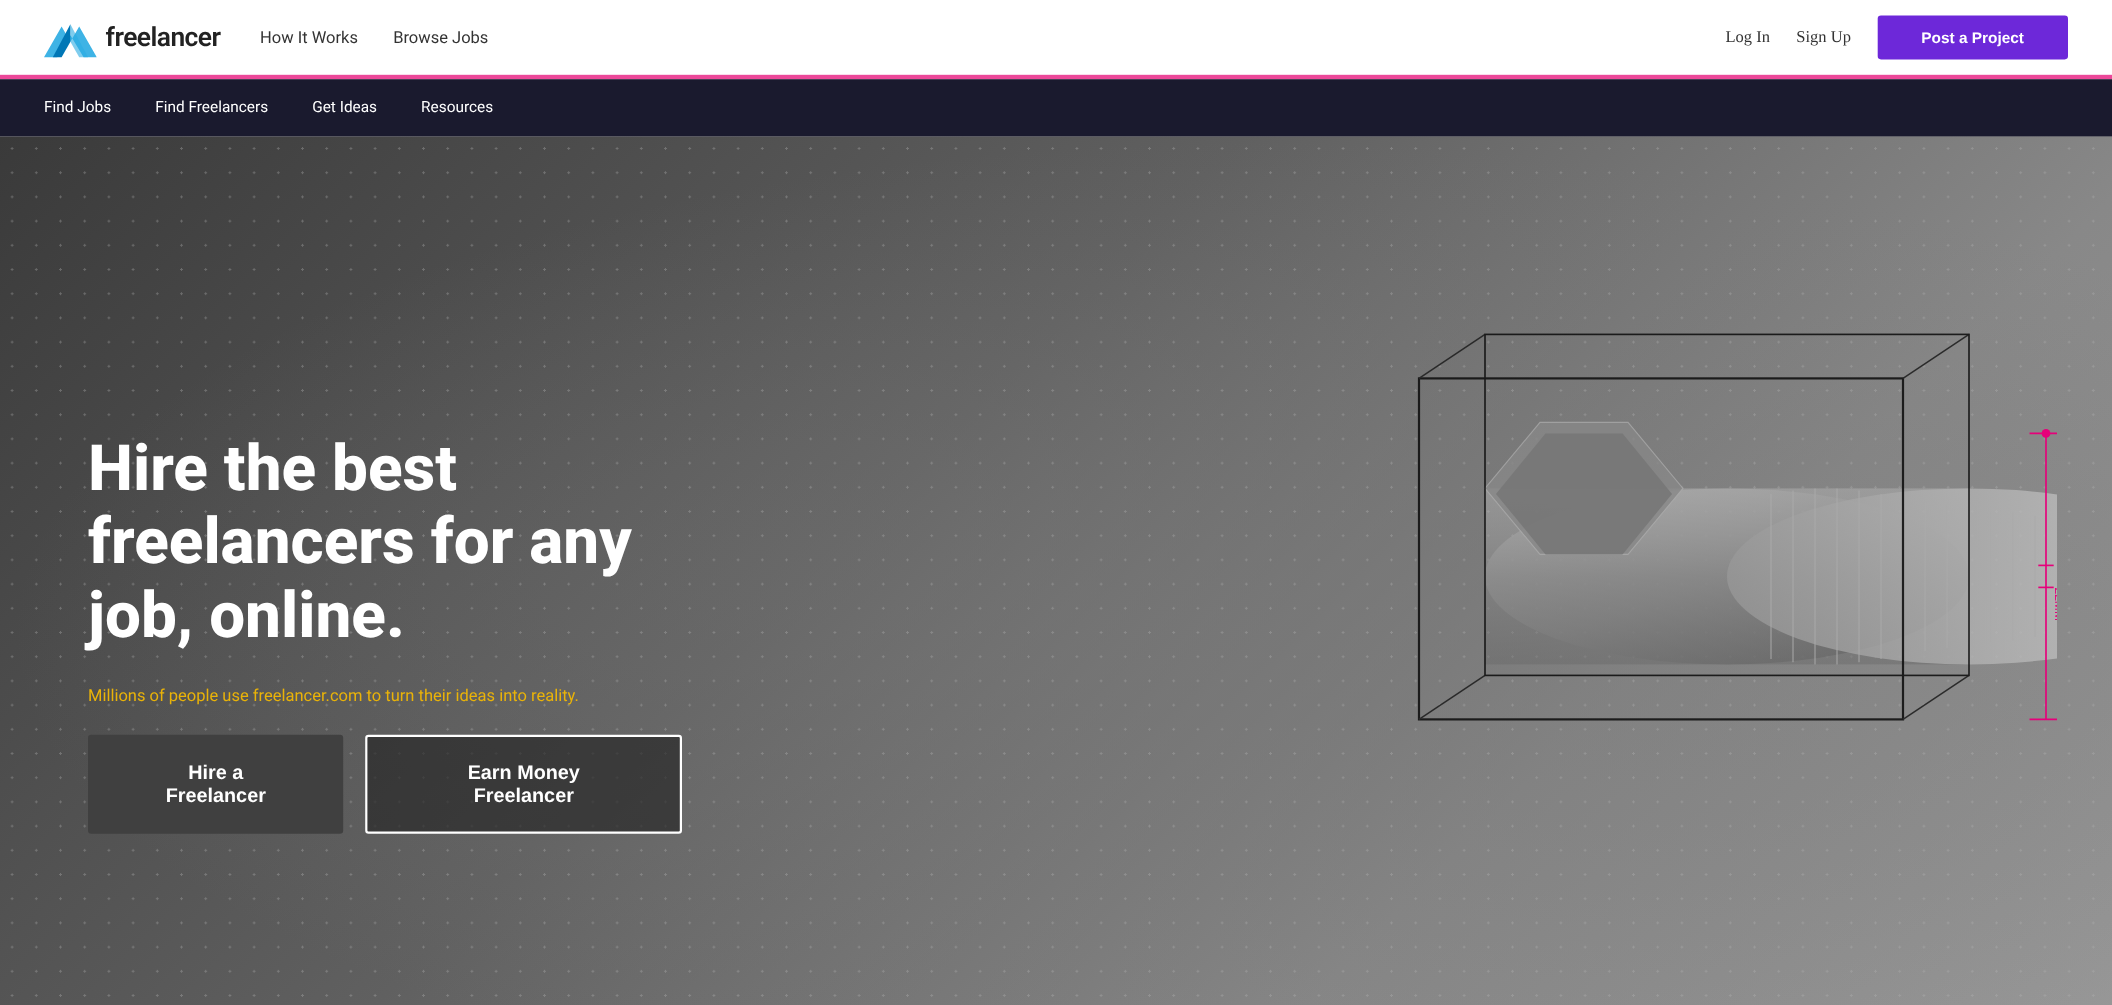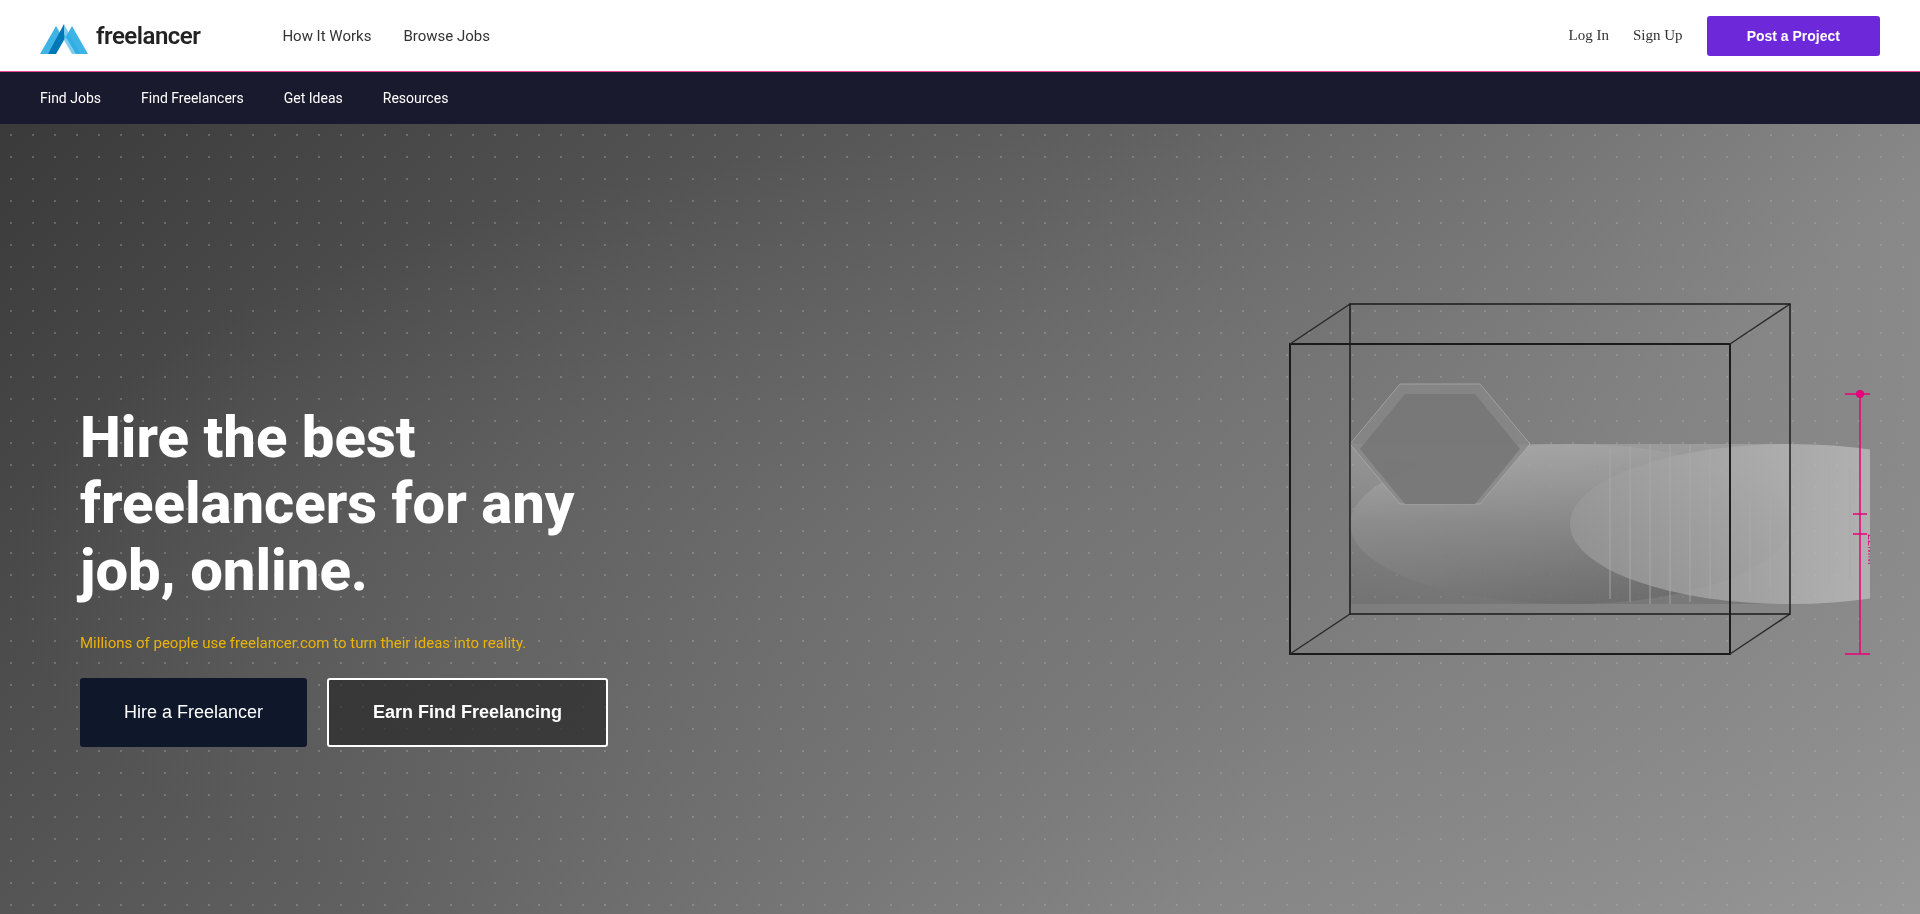--- a/index.html
+++ b/index.html
@@ -6,21 +6,21 @@
     body { font-family: -apple-system, BlinkMacSystemFont, 'Segoe UI', Roboto, sans-serif; overflow-x: hidden; }
 
     
     .top-nav {
       display: flex;
       align-items: center;
       justify-content: space-between;
       padding: 0 40px;
       height: 72px;
       background: #fff;
-      border-bottom: 1px solid #ec4899;
+      border-bottom: 4px solid #ec4899;
       position: relative;
       z-index: 100;
     }
     .top-nav-left {
       display: flex;
       align-items: center;
       gap: 36px;
     }
     .logo {
       display: flex;
@@ -34,21 +34,20 @@
     }
     .logo-text {
       font-size: 24px;
       font-weight: 600;
       color: #222;
       letter-spacing: -0.5px;
     }
     .top-nav-links {
       display: flex;
       gap: 32px;
-      margin-left: 46px;
     }
     .top-nav-links a {
       text-decoration: none;
       color: #333;
       font-size: 15px;
       font-weight: 400;
     }
     .top-nav-right {
       display: flex;
       align-items: center;
@@ -143,26 +142,26 @@
       color: #eab308;
       margin-bottom: 24px;
       line-height: 1.5;
       max-width: 450px;
     }
     .hero-buttons {
       display: flex;
       gap: 20px;
     }
     .btn-hire {
-      background: #0f172a;
+      background: #404040;
       color: #fff;
       border: none;
       padding: 22px 44px;
       font-size: 18px;
-      font-weight: 400;
+      font-weight: 700;
       cursor: pointer;
       border-radius: 3px;
     }
     .btn-earn {
       background: rgba(40,40,40,0.7);
       color: #fff;
       border: 2px solid #fff;
       padding: 22px 44px;
       font-size: 18px;
       font-weight: 700;
@@ -285,16 +284,16 @@
         </linearGradient>
       </defs>
     </svg>
   </div>
 
   <div class="hero-content">
     <h1 class="hero-title">Hire the best freelancers for any job, online.</h1>
     <p class="hero-subtitle">Millions of people use freelancer.com to turn their ideas into reality.</p>
     <div class="hero-buttons">
       <button class="btn-hire">Hire a Freelancer</button>
-      <button class="btn-earn">Earn Find Freelancing</button>
+      <button class="btn-earn">Earn Money Freelancer</button>
     </div>
   </div>
 </section>
 
 </body></html>

